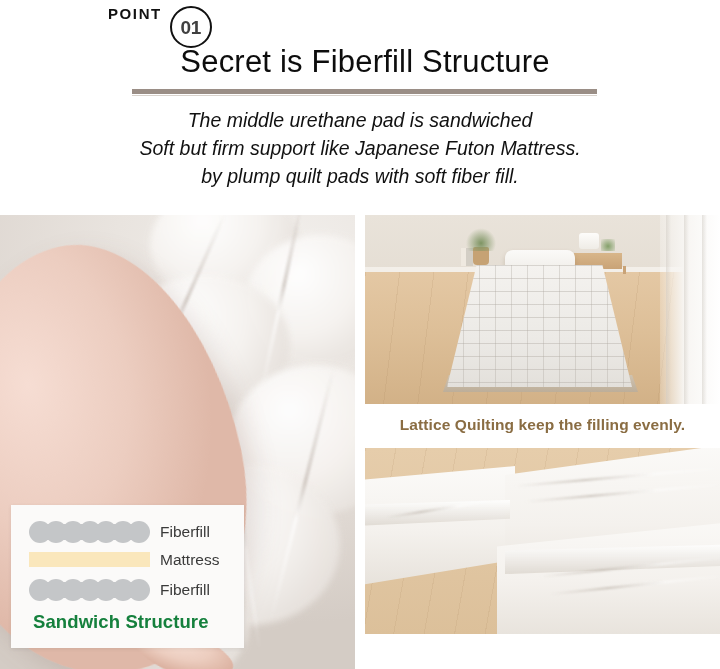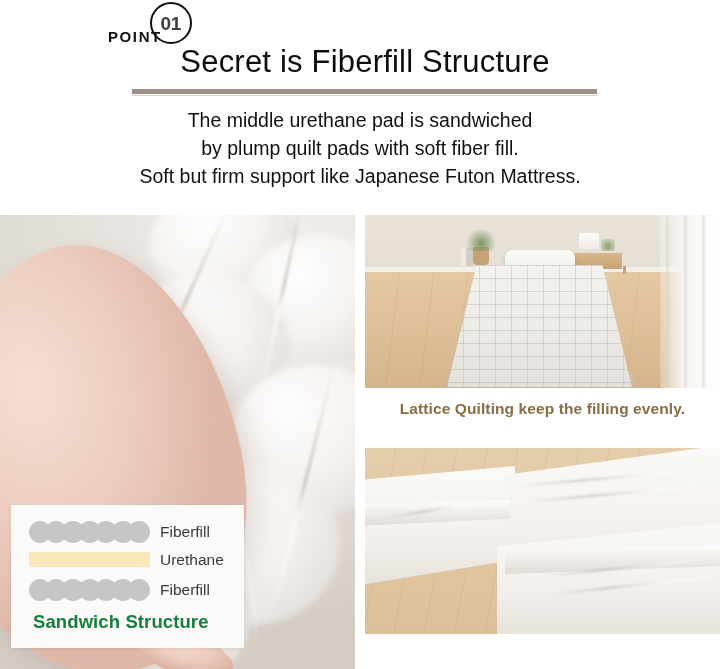--- a/index.html
+++ b/index.html
@@ -12,21 +12,21 @@
     overflow: hidden;
     position: relative;
   }
   .page { width: 720px; height: 669px; position: relative; background:#fff; }
 
   
   .header { position: relative; height: 215px; background:#fff; }
 
   .point-badge {
     position: absolute; left: 108px; top: 6px;
-    height: 38px; display: flex; align-items: flex-end;
+    height: 38px; display: flex; align-items: flex-start; gap: 20px;
   }
   .point-word {
     font-size: 15px; font-weight: bold; letter-spacing: 1.6px;
     color: #111; line-height: 1;
   }
   .point-circle {
     margin-left: -12px;
     width: 38px; height: 38px; border-radius: 50%;
     border: 2.2px solid #111;
     display: flex; align-items: center; justify-content: center;
@@ -50,21 +50,21 @@
     position:absolute; left: 132px; top: 89px; width: 465px; height: 7px;
   }
   .divider .bar-top { height: 5px; background:#9a8e86; }
   .divider .bar-bot { height: 1px; background:#d9d3cd; margin-top:1px; }
 
   .subcopy {
     position: absolute; left: 0; top: 106px; width: 720px;
     text-align: center; color:#111;
     font-size: 19.5px; line-height: 28px;
   }
-  .subcopy div { white-space: nowrap; }
+  .subcopy div { white-space: nowrap; font-style: italic; }
 
   
   .grid { position: absolute; left:0; top: 215px; width: 720px; height: 454px; }
 
   .panel { position:absolute; overflow:hidden; }
 
   
   .panel-left { left:0; top:0; width:355px; height:454px; }
 
   .photo { position:absolute; inset:0; }
@@ -100,21 +100,21 @@
     filter: blur(0.7px);
   }
   .nail {
     position:absolute; width:20px; height:14px; border-radius:50%;
     background: radial-gradient(circle at 40% 35%, #fdeee8, #f0cec0);
     opacity:.9; filter: blur(0.6px);
   }
 
   
   .panel-tr { left:365px; top:0; width:355px; height:190px; }
-  .caption-band-1 { position:absolute; left:365px; top:173px; width:355px; height:42px; background:#fff; }
+  .caption-band-1 { position:absolute; left:365px; top:189px; width:355px; height:42px; background:#fff; }
   .panel-br { left:365px; top:233px; width:355px; height:186px; }
   .caption-band-2 { position:absolute; left:365px; top:419px; width:355px; height:35px; background:#fff; }
 
   .caption-text {
     position:absolute; left:0; right:0; top:50%; transform:translateY(-50%);
     text-align:center; color:#8a6d43; font-weight:bold; font-size:15.5px;
     letter-spacing:0.1px;
   }
 
   
@@ -277,22 +277,22 @@
 
     <div class="headline">Secret is Fiberfill Structure</div>
 
     <div class="divider">
       <div class="bar-top"></div>
       <div class="bar-bot"></div>
     </div>
 
     <div class="subcopy">
       <div>The middle urethane pad is sandwiched</div>
+      <div>Soft but firm support like Japanese Futon Mattress.</div>
       <div>by plump quilt pads with soft fiber fill.</div>
-      <div>Soft but firm support like Japanese Futon Mattress.</div>
     </div>
   </div>
 
   <div class="grid">
 
     <div class="panel panel-left">
       <div class="photo">
         <div class="quilt-bg"></div>
 
         <div class="puff" style="left:150px; top:-30px; width:150px; height:120px;"></div>
@@ -382,21 +382,21 @@
         <div class="scallop" style="left:50px;"></div>
         <div class="scallop" style="left:66px;"></div>
         <div class="scallop" style="left:83px;"></div>
         <div class="scallop" style="left:99px;"></div>
       </div>
       <span class="layer-label">Fiberfill</span>
     </div>
 
     <div class="layer-row row-2">
       <div class="bar-ure"></div>
-      <span class="layer-label">Urethane</span>
+      <span class="layer-label">Mattress</span>
     </div>
 
     <div class="layer-row row-3">
       <div class="bar-fiber">
         <div class="core"></div>
         <div class="scallop" style="left:0px;"></div>
         <div class="scallop" style="left:16px;"></div>
         <div class="scallop" style="left:33px;"></div>
         <div class="scallop" style="left:50px;"></div>
         <div class="scallop" style="left:66px;"></div>

